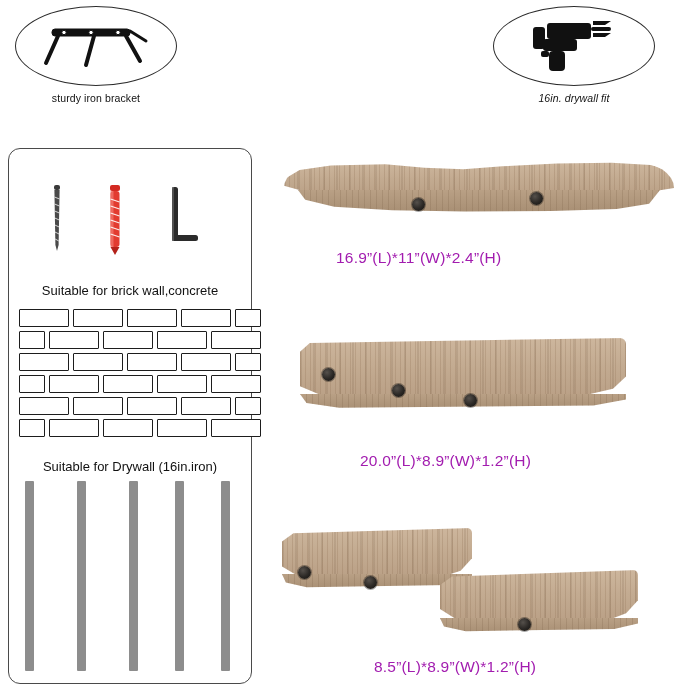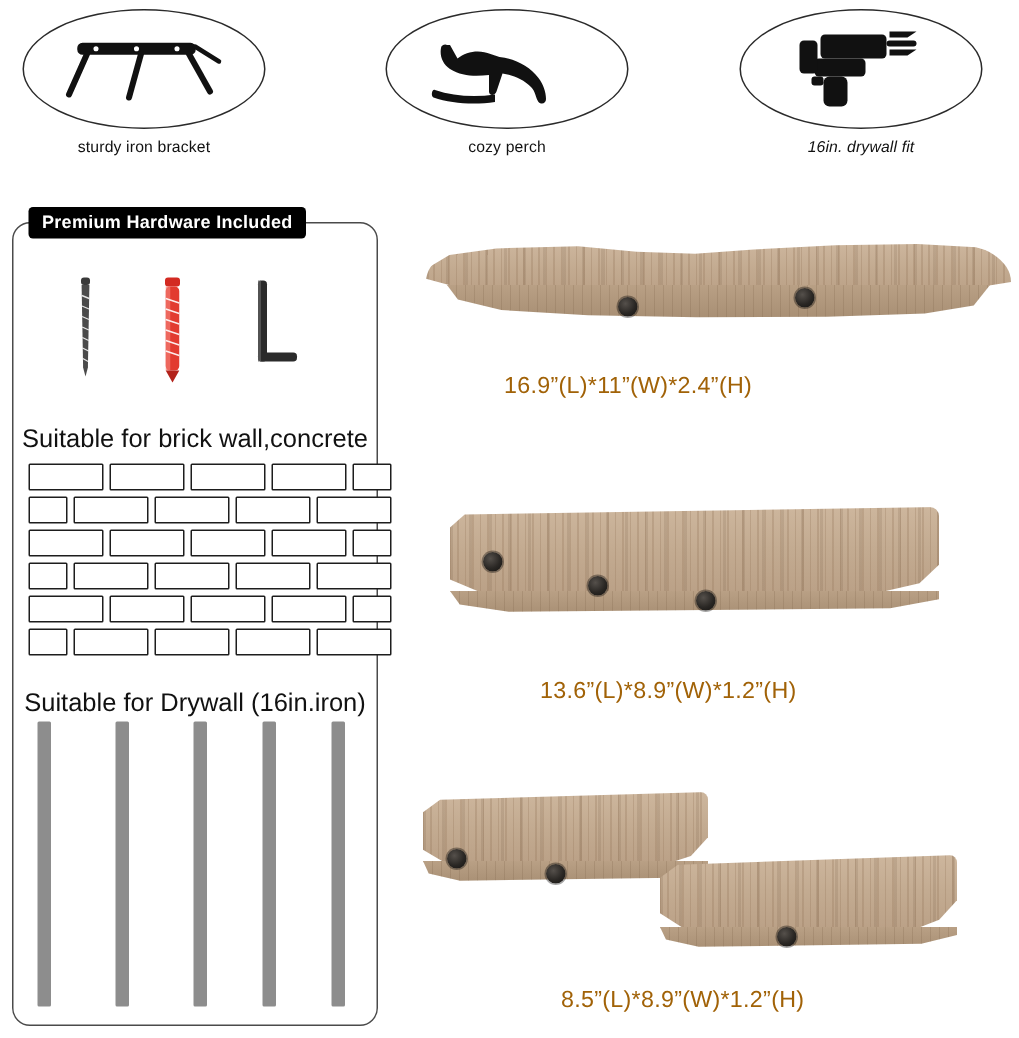--- a/index.html
+++ b/index.html
@@ -79,21 +79,21 @@
   .hw-row {
     position: absolute;
     left: 0; right: 0;
     top: 26px;
     height: 96px;
   }
   .panel-label {
     position: absolute;
     left: 0; right: 0;
     text-align: center;
-    font-size: 17px;
+    font-size: 13px;
     color: #111;
   }
   #brick-label { top: 134px; }
   #drywall-label { top: 310px; }
 
   .brick-wall {
     position: absolute;
     left: 10px;
     top: 160px;
     width: 222px;
@@ -127,21 +127,21 @@
     width: 9px;
     height: 190px;
     background: #8d8d8d;
     border-radius: 1px;
   }
 
   
   .product-caption {
     position: absolute;
     font-size: 15.5px;
-    color: #a16207;
+    color: #a21caf;
     letter-spacing: .2px;
     white-space: nowrap;
     text-align: center;
   }
   #cap-1 { left: 336px; top: 249px; }
   #cap-2 { left: 360px; top: 452px; }
   #cap-3 { left: 338px; top: 658px; margin-left: 36px; }
 
   
   .wood {
@@ -276,29 +276,20 @@
           <path d="M22 21 L10 48" stroke-width="4" fill="none" stroke-linecap="round"></path>
           <path d="M58 21 L50 50" stroke-width="4" fill="none" stroke-linecap="round"></path>
           <path d="M90 21 L104 46" stroke-width="4" fill="none" stroke-linecap="round"></path>
           <path d="M94 16 L110 26" stroke-width="3" fill="none" stroke-linecap="round"></path>
         </g>
       </svg>
     </div>
     <div class="cap">sturdy iron bracket</div>
   </div>
 
-  <div class="badge" id="badge-2">
-    <div class="oval">
-      <svg width="120" height="60" viewBox="0 0 120 60">
-        <path fill="#111" d="M22 14 l5 9 c6-5 15-6 22-3 l6 2 c10 1 20 6 26 14 3 4 5 9 5 14 0 3-3 4-5 2 -2-3-2-7-5-10 -5-5-12-8-19-9 l-4 12 c-1 3-5 3-5 0 l0-11 c-9 1-18 1-26-4 -5-3-7-9-6-14 0-2 3-3 4-2 z"></path>
-        <path fill="#111" d="M12 44 c12 4 26 5 40 3 l0 5 c-14 2-29 1-41-3 -2-1-1-6 1-5z"></path>
-      </svg>
-    </div>
-    <div class="cap">cozy perch</div>
-  </div>
 
   <div class="badge" id="badge-3">
     <div class="oval">
       <svg width="110" height="62" viewBox="0 0 110 62">
         <g fill="#111">
           <rect x="28" y="8" width="44" height="16" rx="3"></rect>
           <rect x="72" y="12" width="20" height="4" rx="2"></rect>
           <polygon points="74,6 92,6 86,10 74,10"></polygon>
           <polygon points="74,18 92,18 86,22 74,22"></polygon>
           <rect x="24" y="24" width="34" height="12" rx="3"></rect>
@@ -306,21 +297,20 @@
           <rect x="14" y="12" width="12" height="22" rx="3"></rect>
           <rect x="22" y="36" width="8" height="6" rx="2"></rect>
         </g>
       </svg>
     </div>
     <div class="cap">16in. drywall fit</div>
   </div>
 </div>
 
 <div class="panel">
-  <div class="panel-title">Premium Hardware Included</div>
 
   <div class="hw-row">
     <svg width="244" height="96" viewBox="0 0 244 96">
 
       <g transform="translate(48,10)">
         <rect x="-3" y="0" width="6" height="5" rx="2" fill="#3a3a3a"></rect>
         <path d="M-2.6 5 L2.6 5 L1.6 60 L0 66 L-1.6 60 Z" fill="#4a4a4a"></path>
         <g stroke="#fff" stroke-width="0.9" opacity=".85">
           <path d="M-2.5 12 L2.5 14"></path>
             <path d="M-2.4 19 L2.4 21"></path>
@@ -421,21 +411,21 @@
 </div>
 <div class="product-caption" id="cap-1">16.9”(L)*11”(W)*2.4”(H)</div>
 
 <div id="shelf-m">
   <div class="top wood"></div>
   <div class="edge wood-edge"></div>
   <div class="screw" style="left:22px;  top:30px;"></div>
   <div class="screw" style="left:92px;  top:46px;"></div>
   <div class="screw" style="left:164px; top:56px;"></div>
 </div>
-<div class="product-caption" id="cap-2">13.6”(L)*8.9”(W)*1.2”(H)</div>
+<div class="product-caption" id="cap-2">20.0”(L)*8.9”(W)*1.2”(H)</div>
 
 <div id="shelf-s1">
   <div class="top wood"></div>
   <div class="edge wood-edge"></div>
   <div class="screw" style="left:16px; top:38px;"></div>
   <div class="screw" style="left:82px; top:48px;"></div>
 </div>
 
 <div id="shelf-s2">
   <div class="top wood"></div>

